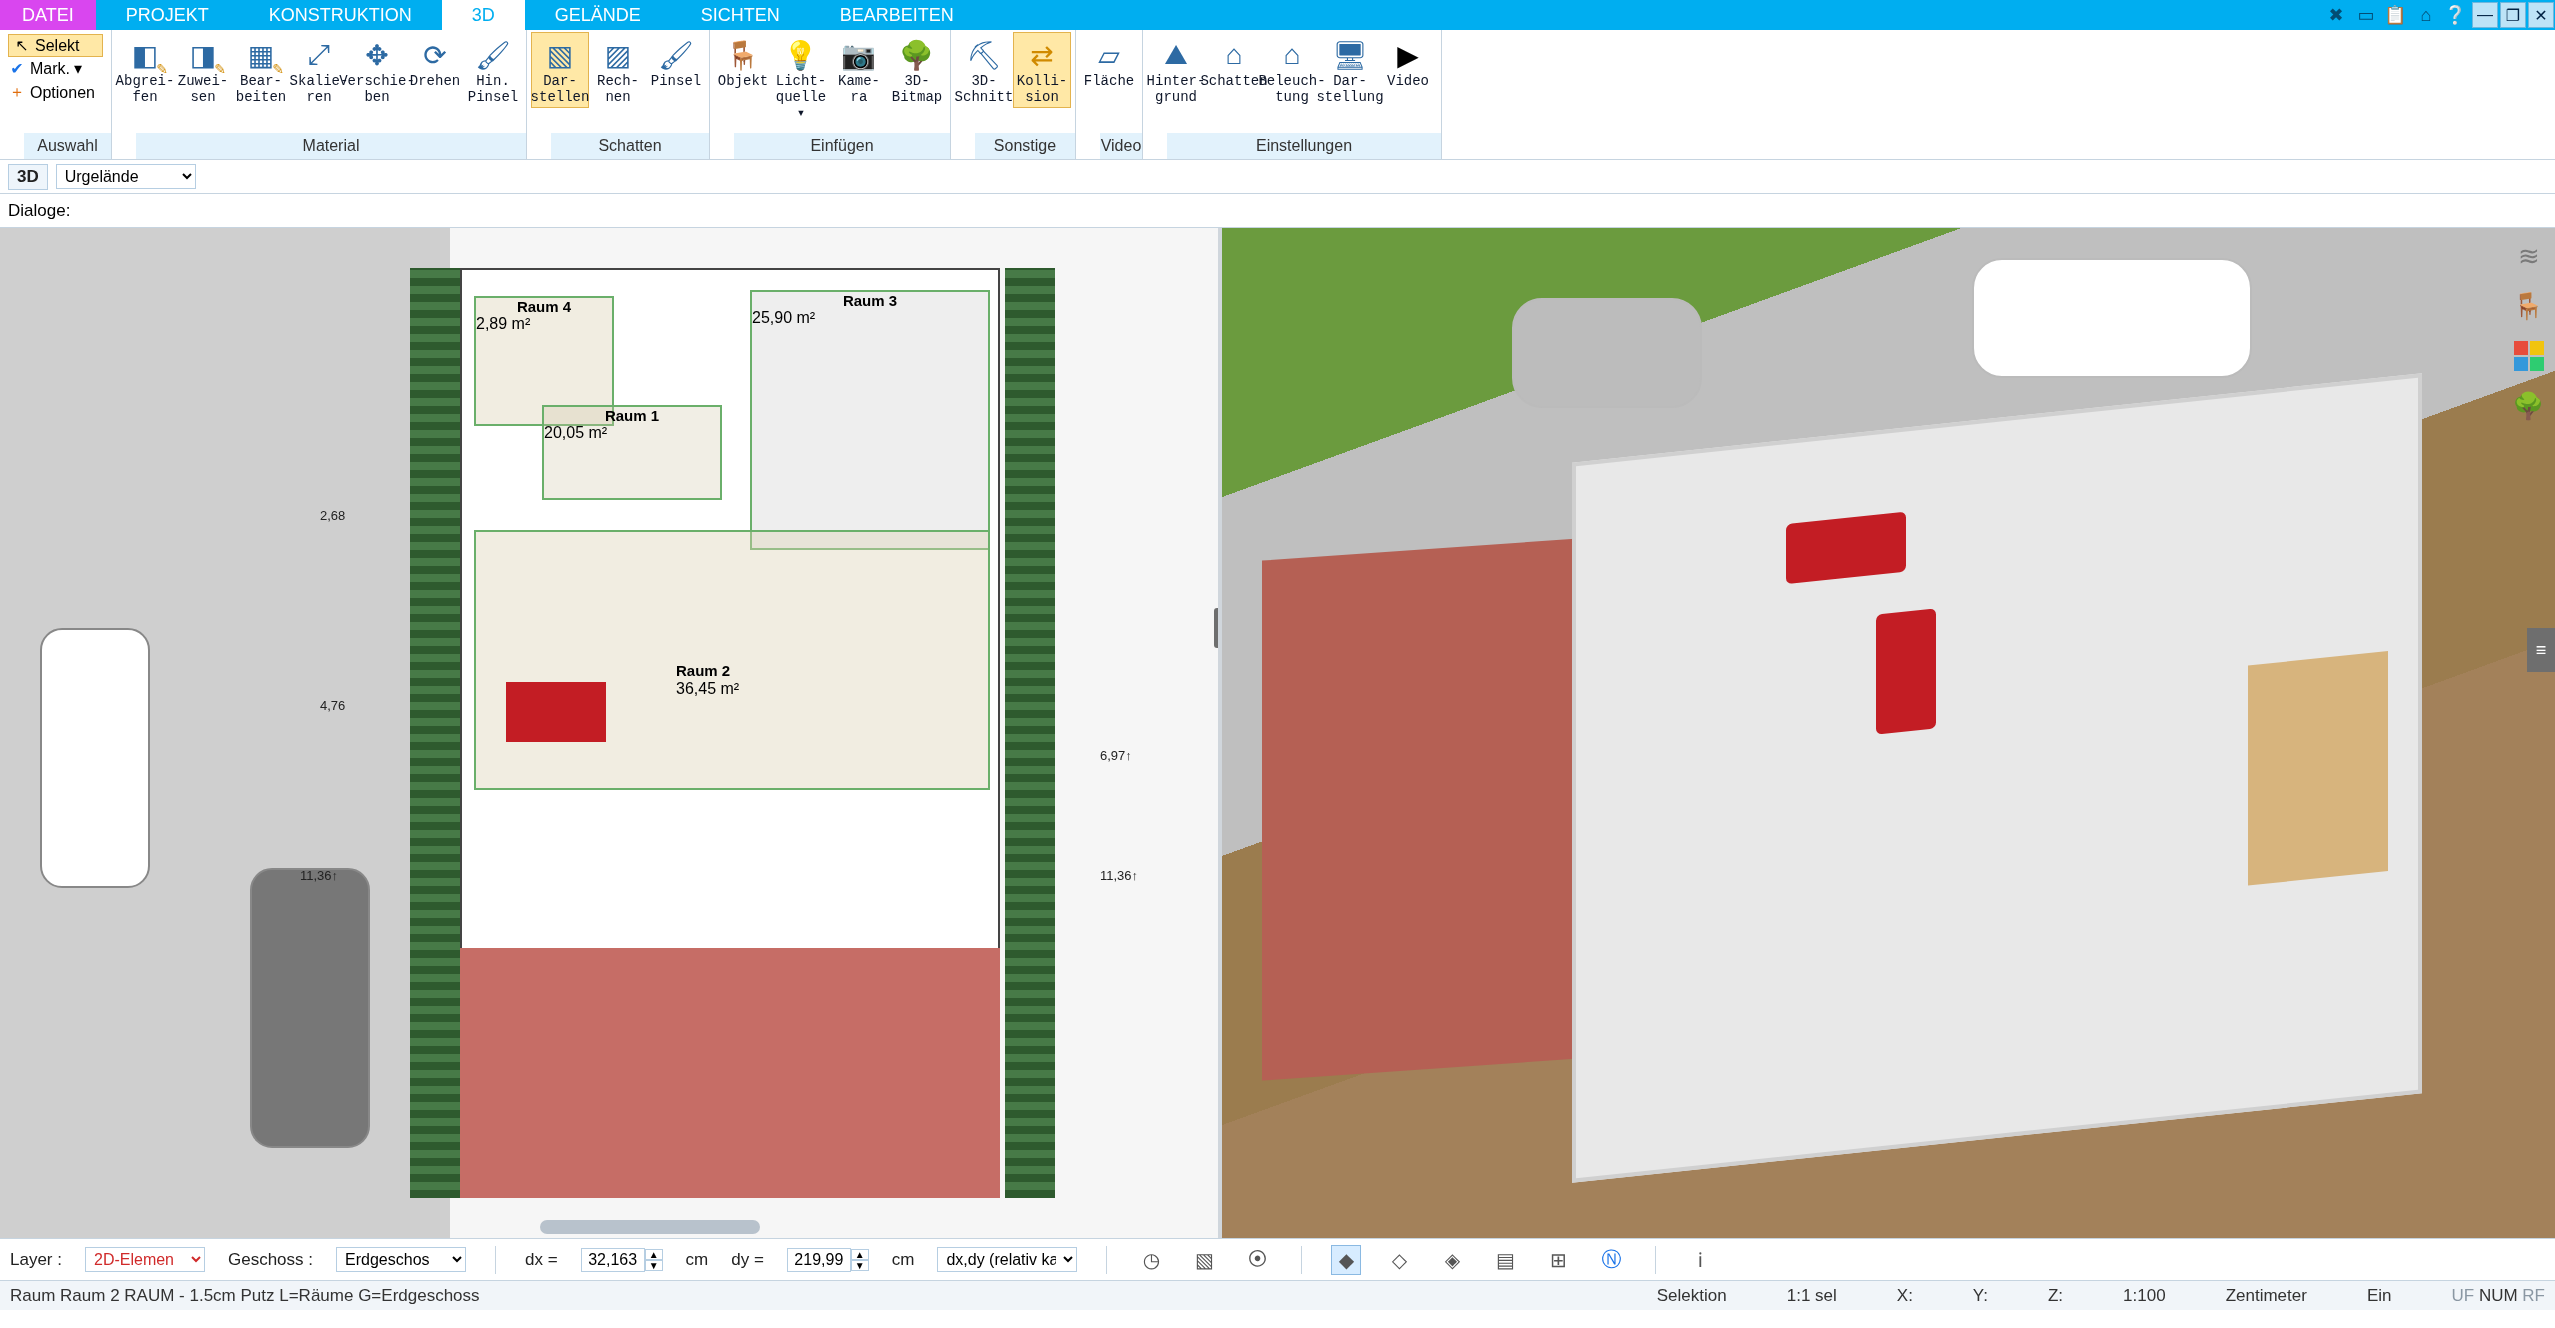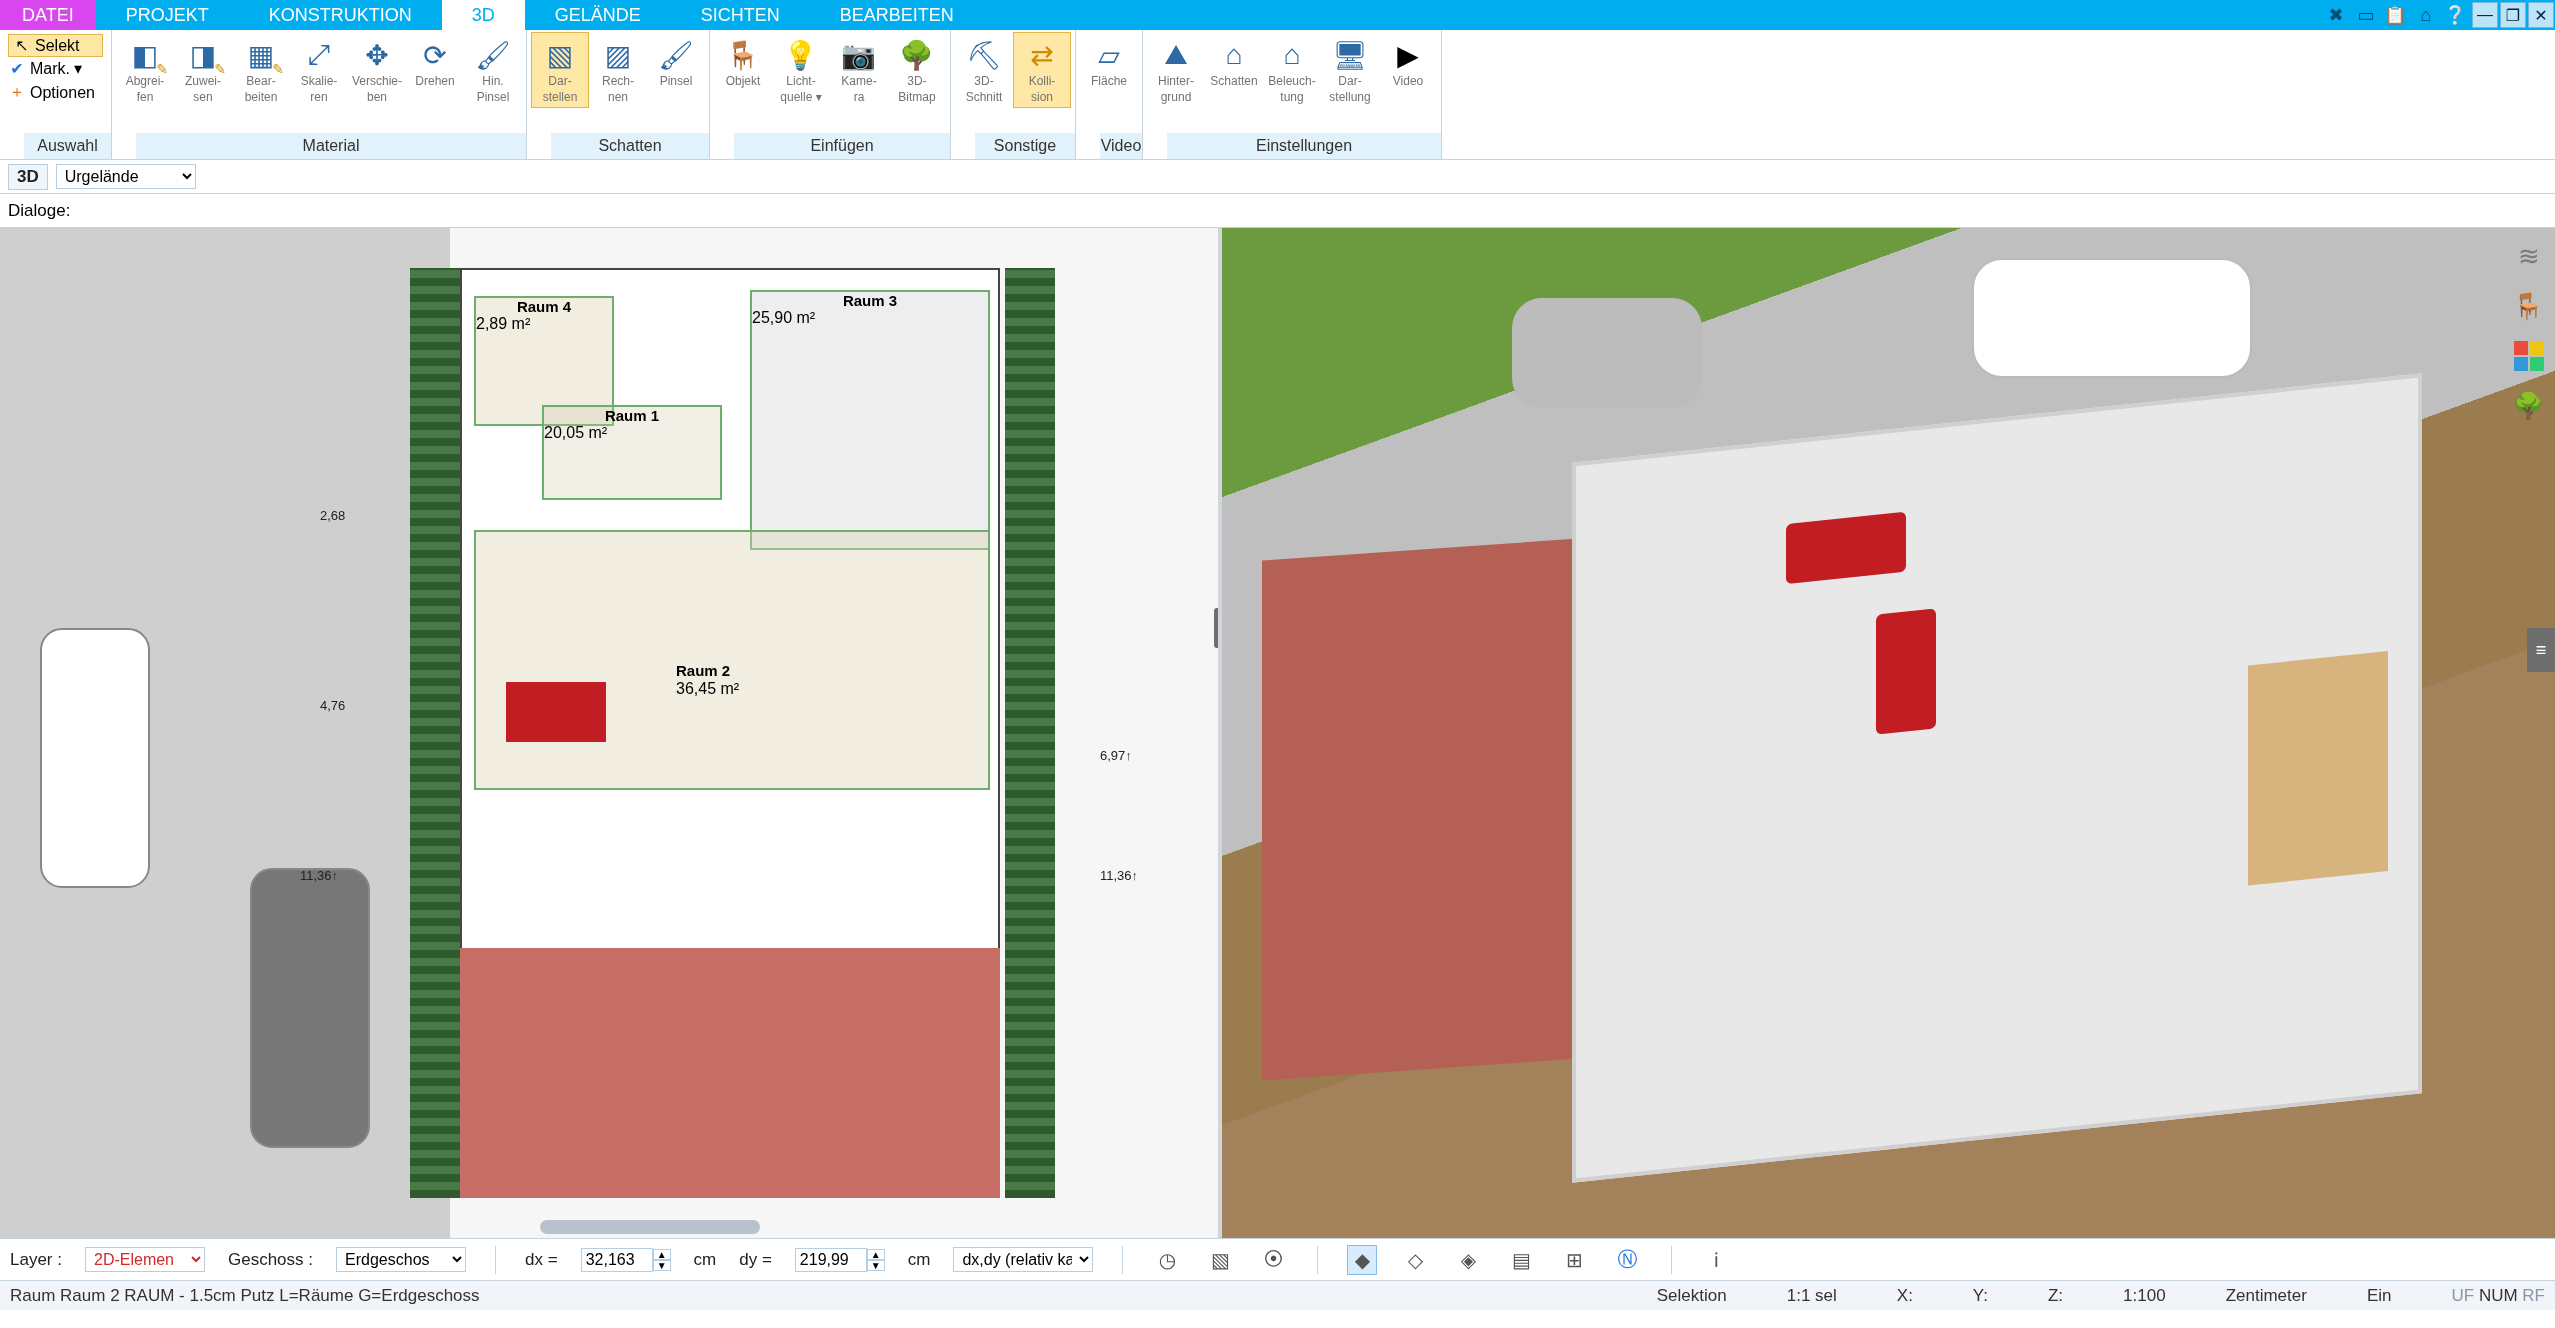--- a/index.html
+++ b/index.html
@@ -15,21 +15,21 @@
 .menubar .qicon { width:24px; height:24px; margin:3px 3px; display:flex; align-items:center; justify-content:center; font-size:18px; color:#034d74; cursor:pointer; }
 
 
 .ribbon { height:130px; background:#fff; border-bottom:1px solid #c6d4e0; display:flex; }
 .group { border-right:1px solid #c6d4e0; display:flex; flex-direction:column; }
 .group-body { flex:1; display:flex; align-items:flex-start; padding:2px 4px 0 4px; }
 .group-title { height:26px; background:#e2f2fc; text-align:center; font-size:16px; color:#333; line-height:26px;margin-left:24px; }
 .rbtn { width:58px; display:flex; flex-direction:column; align-items:center; padding:4px 2px 0 2px; cursor:pointer; border:1px solid transparent; }
 .rbtn.active { background:#ffe8a6; border:1px solid #e3b34e; }
 .rbtn .ic { width:38px; height:36px; display:flex; align-items:center; justify-content:center; font-size:28px; color:#2d6aa3; }
-.rbtn .lbl { font-size:12px; color:#737373; text-align:center; line-height:16px; white-space:pre-line; min-height:34px; }
+.rbtn .lbl { font-size:14px; color:#0f172a; text-align:center; line-height:16px; white-space:pre-line; min-height:34px;font-family:Liberation Mono, monospace; }
 .selectcol { width:108px; padding:2px 4px; font-size:16px; }
 .selectcol .row { display:flex; align-items:center; gap:4px; padding:2px 0; cursor:pointer; }
 .selectcol .mini-ic { width:18px; display:inline-flex; justify-content:center; }
 
 
 .ic-pencil { position:relative; }
 .ic-pencil::after { content:"✎"; position:absolute; right:-4px; bottom:-4px; font-size:14px; color:#d08a00; }
 
 
 .ctxbar { height:34px; border-bottom:1px solid #c6d4e0; display:flex; align-items:center; padding:0 8px; font-size:17px; gap:8px; background:#fff; }
@@ -63,21 +63,21 @@
 .patio3d { position:absolute; left:40px; top:320px; width:360px; height:520px; background:#b56054; transform:skewY(-4deg); }
 .sofa3d { position:absolute; width:120px; height:60px; background:#c31d24; border-radius:6px; }
 .stairs3d { position:absolute; right:30px; top:270px; width:140px; height:220px; background:#d7b47d; }
 .car3d { position:absolute; background:#fff; border:2px solid #bbb; border-radius:30px; }
 
 
 .lowerbar { height:42px; border-top:1px solid #c6d4e0; display:flex; align-items:center; padding:0 10px; gap:23px; font-size:17px; background:#fff; }
 .lowerbar .lbl { color:#222; }
 .lowerbar .red { color:#d02a2a; }
 .lowerbar .spin { display:flex; align-items:center; }
-.lowerbar .spin input { width:72px; text-align:left; }
+.lowerbar .spin input { width:64px; text-align:center; }
 .lowerbar .spin .arrows { display:flex; flex-direction:column; }
 .lowerbar .spin .arrows span { font-size:10px; line-height:9px; border:1px solid #b6cee2; padding:0 3px; cursor:pointer; }
 .lowerbar .sep { width:1px; height:28px; background:#c6d4e0; margin:0 6px; }
 .lowerbar .ic { width:30px; height:30px; display:flex; align-items:center; justify-content:center; font-size:20px; color:#555; border:1px solid transparent; cursor:pointer; }
 .lowerbar .ic.active { background:#d7ecff; border-color:#8ab9e2; }
 
 
 .status { height:30px; background:#f1f5f9; border-top:1px solid #c6d4e0; display:flex; align-items:center; padding:0 10px; font-size:17px; color:#333; gap:40px; }
 .status .pushright { margin-left:auto; display:flex; gap:60px; }
 .status .dim { color:#8a97a3; }

